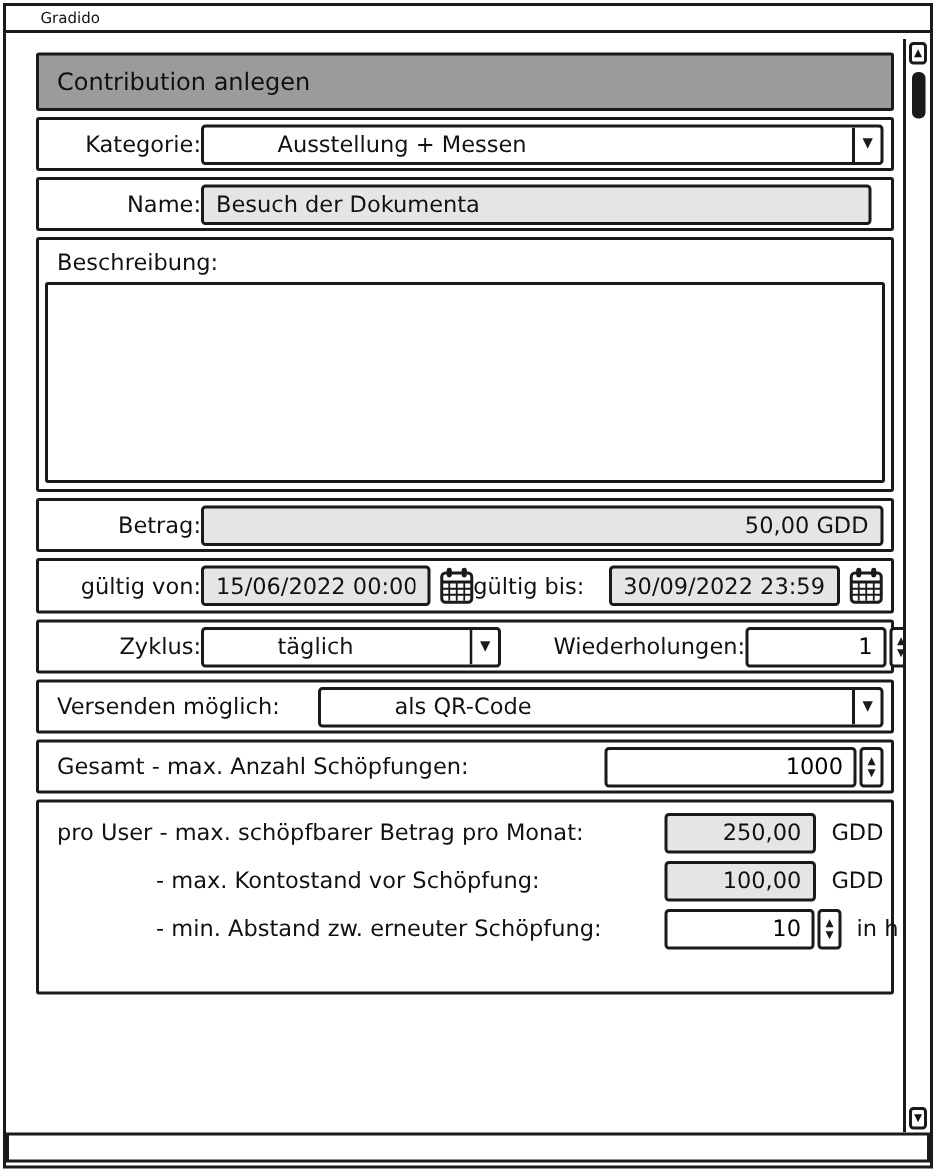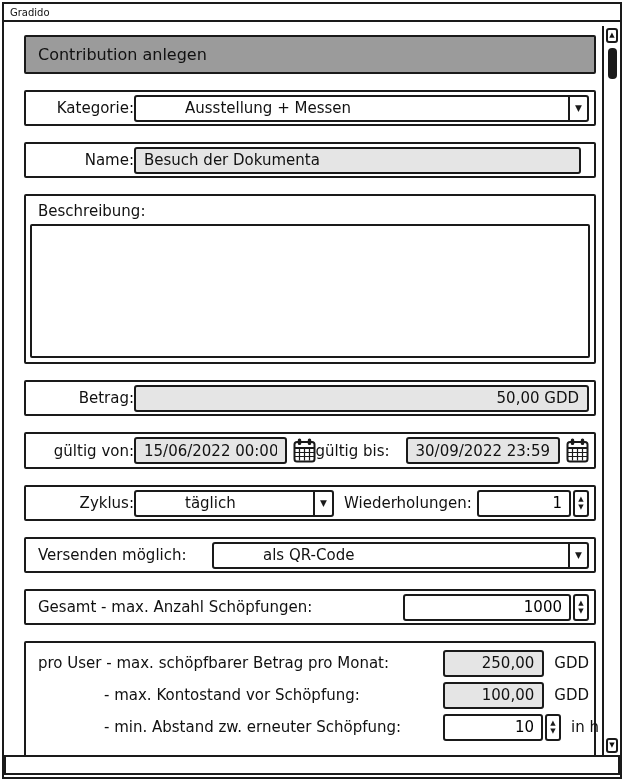--- a/index.html
+++ b/index.html
@@ -4,51 +4,51 @@
 <style>
   :root{
     --border:#1a1a1a;
     --header-bg:#9b9b9b;
   }
   *{box-sizing:border-box; margin:0; padding:0;}
   html,body{width:624px;height:781px;overflow:hidden;background:#fff;}
   body{font-family:"DejaVu Sans", sans-serif; font-size:15px; color:#111;}
 
   .win{position:relative; width:620px; height:777px; margin:2px; border:2px solid var(--border); background:#fff;}
-  .titlebar{height:18px; border-bottom:2px solid var(--border); display:flex; align-items:center; padding-left:6px; font-size:10px;}
+  .titlebar{height:18px; border-bottom:2px solid var(--border); display:flex; align-items:center; padding-left:23px; font-size:10px;}
   .main{position:absolute; top:20px; left:0; right:0; bottom:22px;}
   .bottombar{position:absolute; left:0; right:0; bottom:2px; height:20px; border:2px solid var(--border); background:#fff;}
 
   
   .vscroll{position:absolute; top:2px; right:1px; bottom:0; width:17px; border-left:2px solid var(--border); background:#fff;}
   .sbtn{position:absolute; left:2px; width:12px; height:15px; border:2px solid var(--border); border-radius:3px; display:flex; align-items:center; justify-content:center; font-size:7px; line-height:7px; background:#fff; cursor:pointer;}
   .sbtn.up{top:2px;}
   .sbtn.down{bottom:2px;}
   .sthumb{position:absolute; top:22px; left:4px; width:9px; height:31px; background:var(--border); border-radius:4px;}
 
   
-  .content{position:absolute; left:8px; top:11px; width:584px; display:flex; flex-direction:column; gap:16px;padding-left:12px;}
+  .content{position:absolute; left:8px; top:11px; width:584px; display:flex; flex-direction:column; gap:4px;padding-left:12px;}
   .row{border:2px solid var(--border); border-radius:2px; background:#fff; display:flex; align-items:center; padding:0 5px 0 12px; height:36px; flex-shrink:0;}
   .row.header{height:39px; background:var(--header-bg); font-size:16px;}
   .lbl{white-space:nowrap; flex-shrink:0;}
   .w96{width:96px;text-align:right;}
   .grow{flex:1;}
 
   .txtin{height:27px; border:2px solid var(--border); border-radius:3px; background:#e5e5e5; font:inherit; color:inherit; padding:0 8px; outline:none; min-width:0;}
   .right{text-align:right;}
 
   .combo{height:27px; border:2px solid var(--border); border-radius:3px; background:#fff; display:flex; align-items:center; cursor:pointer; min-width:0;}
   .combo .ctxt{flex:1; padding-left:8px; white-space:nowrap; overflow:hidden;margin-left:41px;}
   .combo .arrowbtn{width:19px; align-self:stretch; border-left:2px solid var(--border); display:flex; align-items:center; justify-content:center; font-size:9px; color:var(--border); border-radius:0 1px 1px 0;}
   .w200{width:200px; flex-shrink:0;}
 
   .calbtn{background:none; border:none; padding:0; margin-left:6px; cursor:pointer; display:flex; align-items:center; flex-shrink:0;}
 
   .lbl-bis{margin-left:0; width:90px;}
-  .wdh-lbl{margin-left:10px;}
+  .wdh-lbl{margin-left:35px;}
 
   .spinner{display:flex; align-items:center; flex-shrink:0;}
   .push{margin-left:auto;}
   .spinval{height:27px; border:2px solid var(--border); border-radius:3px; background:#fff; font:inherit; text-align:right; padding:0 7px; outline:none; min-width:0;}
   .spinbtns{width:16px; height:27px; margin-left:2px; border:2px solid var(--border); border-radius:3px; display:flex; flex-direction:column; align-items:center; justify-content:center; background:#fff; cursor:pointer;}
   .spinbtns span{font-size:7px; line-height:8px; color:var(--border);}
 
   
   .row.desc{display:block; height:170px; padding:6px 4px 4px 4px;}
   .desc .lbl{display:block; padding-left:8px; margin-bottom:4px;}

